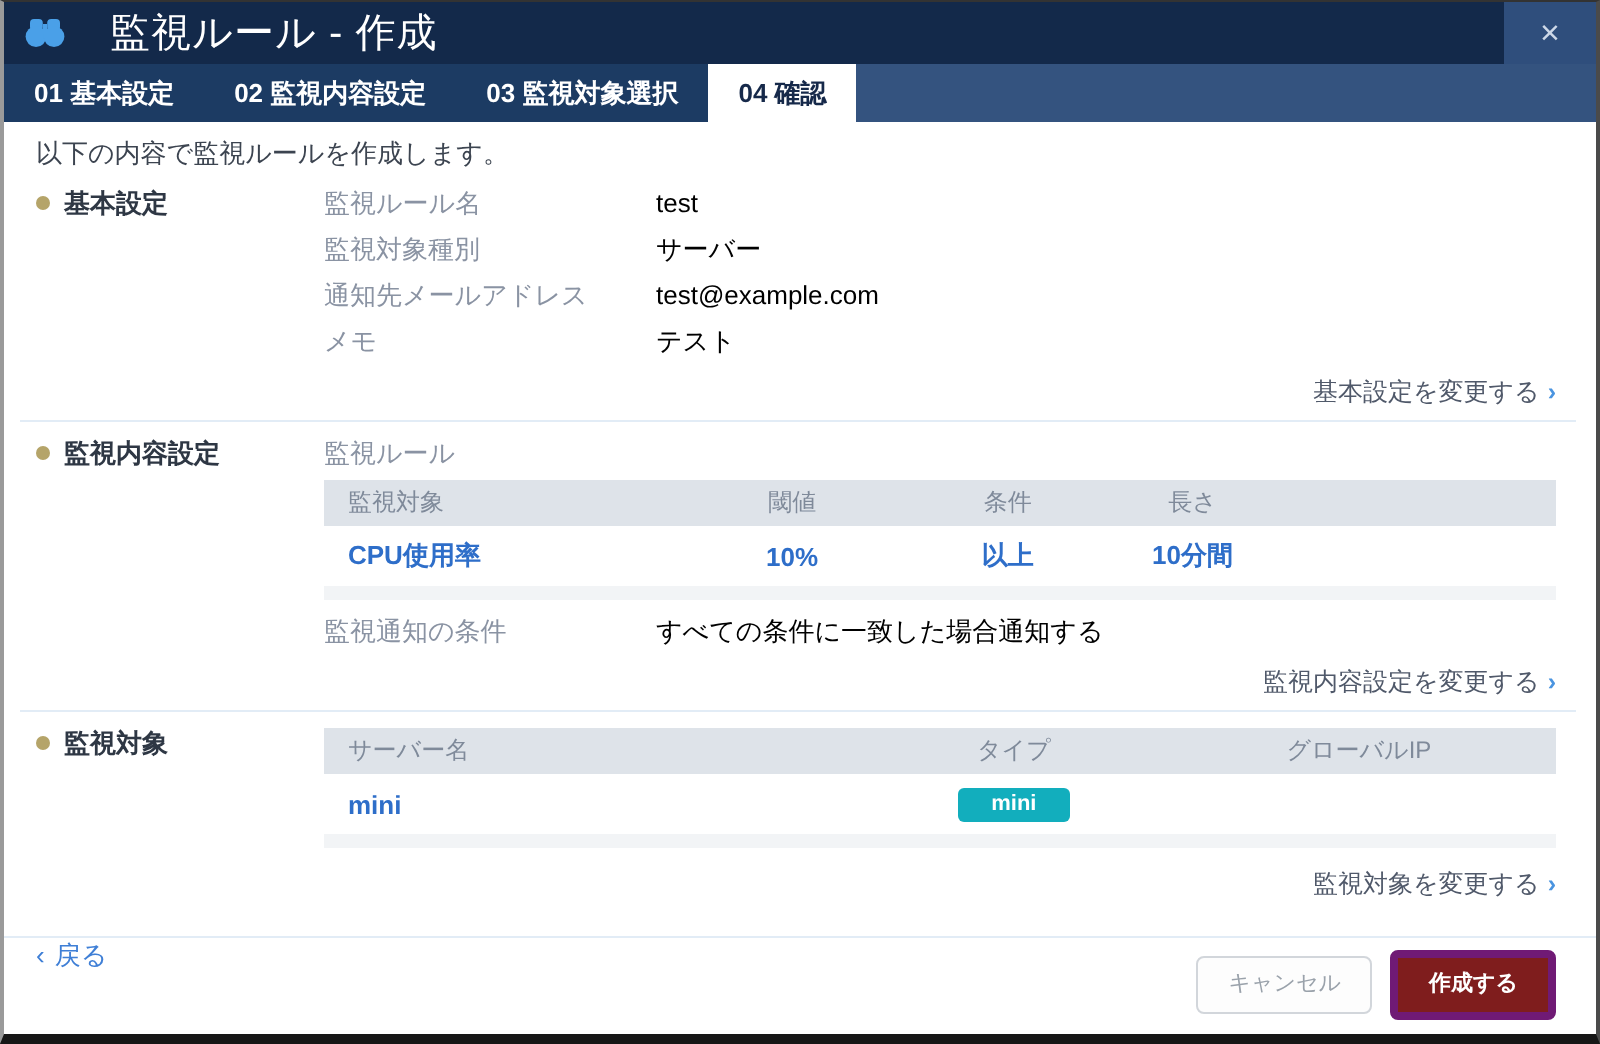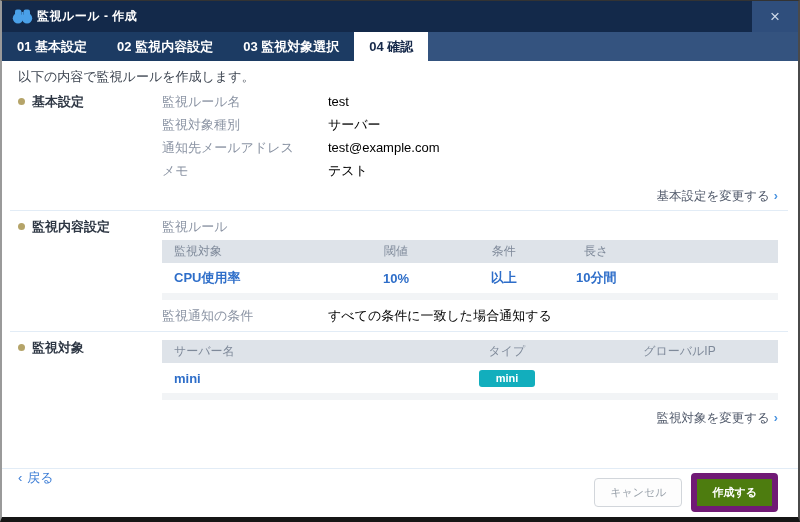--- a/index.html
+++ b/index.html
@@ -9,21 +9,21 @@
   .dialog {
     width:800px; height:522px; background:#fff; overflow:hidden;
     border-left:2px solid #9a9a9a; border-right:2px solid #4a4a4a;
     border-bottom:5px solid #161616; border-top:1px solid #333;
     display:flex; flex-direction:column;
   }
 
   
   .titlebar { height:31px; flex:none; background:#13294a; display:flex; align-items:center; padding-left:10px; }
   .app-icon { display:flex; align-items:center; }
-  .dialog-title { color:#ffffff; font-weight:bold; font-size:12px; margin-left:4px; letter-spacing:.5px; }
+  .dialog-title { color:#ffffff; font-weight:normal; font-size:20px; margin-left:22px; letter-spacing:.5px; }
   .close-btn { margin-left:auto; width:46px; height:31px; background:#2f4e7c; color:#cdd8e8;
     display:flex; align-items:center; justify-content:center; font-size:17px; cursor:pointer; }
 
   
   .tabbar { height:29px; flex:none; background:#34537f; display:flex; }
   .tab { background:#1c3b63; color:#fff; font-size:13px; font-weight:bold;
     display:flex; align-items:center; padding:0 15px; cursor:pointer; white-space:nowrap; }
   .tab.active { background:#ffffff; color:#16294a; }
 
   
@@ -57,21 +57,21 @@
   .divider { height:1px; background:#e2ecf6; margin:0 -10px 8px -8px; }
 
   
   .footer { flex:none; height:49px; border-top:1px solid #e2ecf6; display:flex; 
     padding:0 20px 2px 16px; }
   .back-link { color:#3f7fd6; font-size:13px; cursor:pointer; }
   .chev-left { margin-right:5px; }
   .footer-btns { margin-left:auto; display:flex; align-items:center; }
   .btn { border-radius:4px; font-size:11px; padding:6px 15px; cursor:pointer; line-height:15px; }
   .btn-cancel { background:#fdfdfd; border:1px solid #d2d6db; color:#9aa2ab; }
-  .btn-submit { background:#4d7c0f; border:6px solid #701a75; color:#fff; font-weight:bold; margin-left:9px; }
+  .btn-submit { background:#7f1d1d; border:4px solid #701a75; color:#fff; font-weight:bold; margin-left:9px; }
 </style>
 </head>
 <body>
 
 <div class="dialog">
 
   <div class="titlebar">
     <span class="app-icon">
       <svg width="21" height="15" viewBox="0 0 21 15">
         <rect x="3" y="0.5" width="6.4" height="6" rx="2" fill="#4aa0e8"></rect>
@@ -170,20 +170,23 @@
               </tr>
             </tbody>
           </table>
         </div>
         <div class="kv-row">
           <span class="kv-label">監視通知の条件</span>
           <span class="kv-value">すべての条件に一致した場合通知する</span>
         </div>
       </div>
     </div>
+    <div class="change-link">
+      <span>監視内容設定を変更する</span><span class="chev-right">›</span>
+    </div>
     <div class="divider"></div>
 
     <div class="section">
       <div class="section-left">
         <span class="bullet"></span>
         <span class="section-title">監視対象</span>
       </div>
       <div class="section-body">
         <div class="table-wrap">
           <table>

